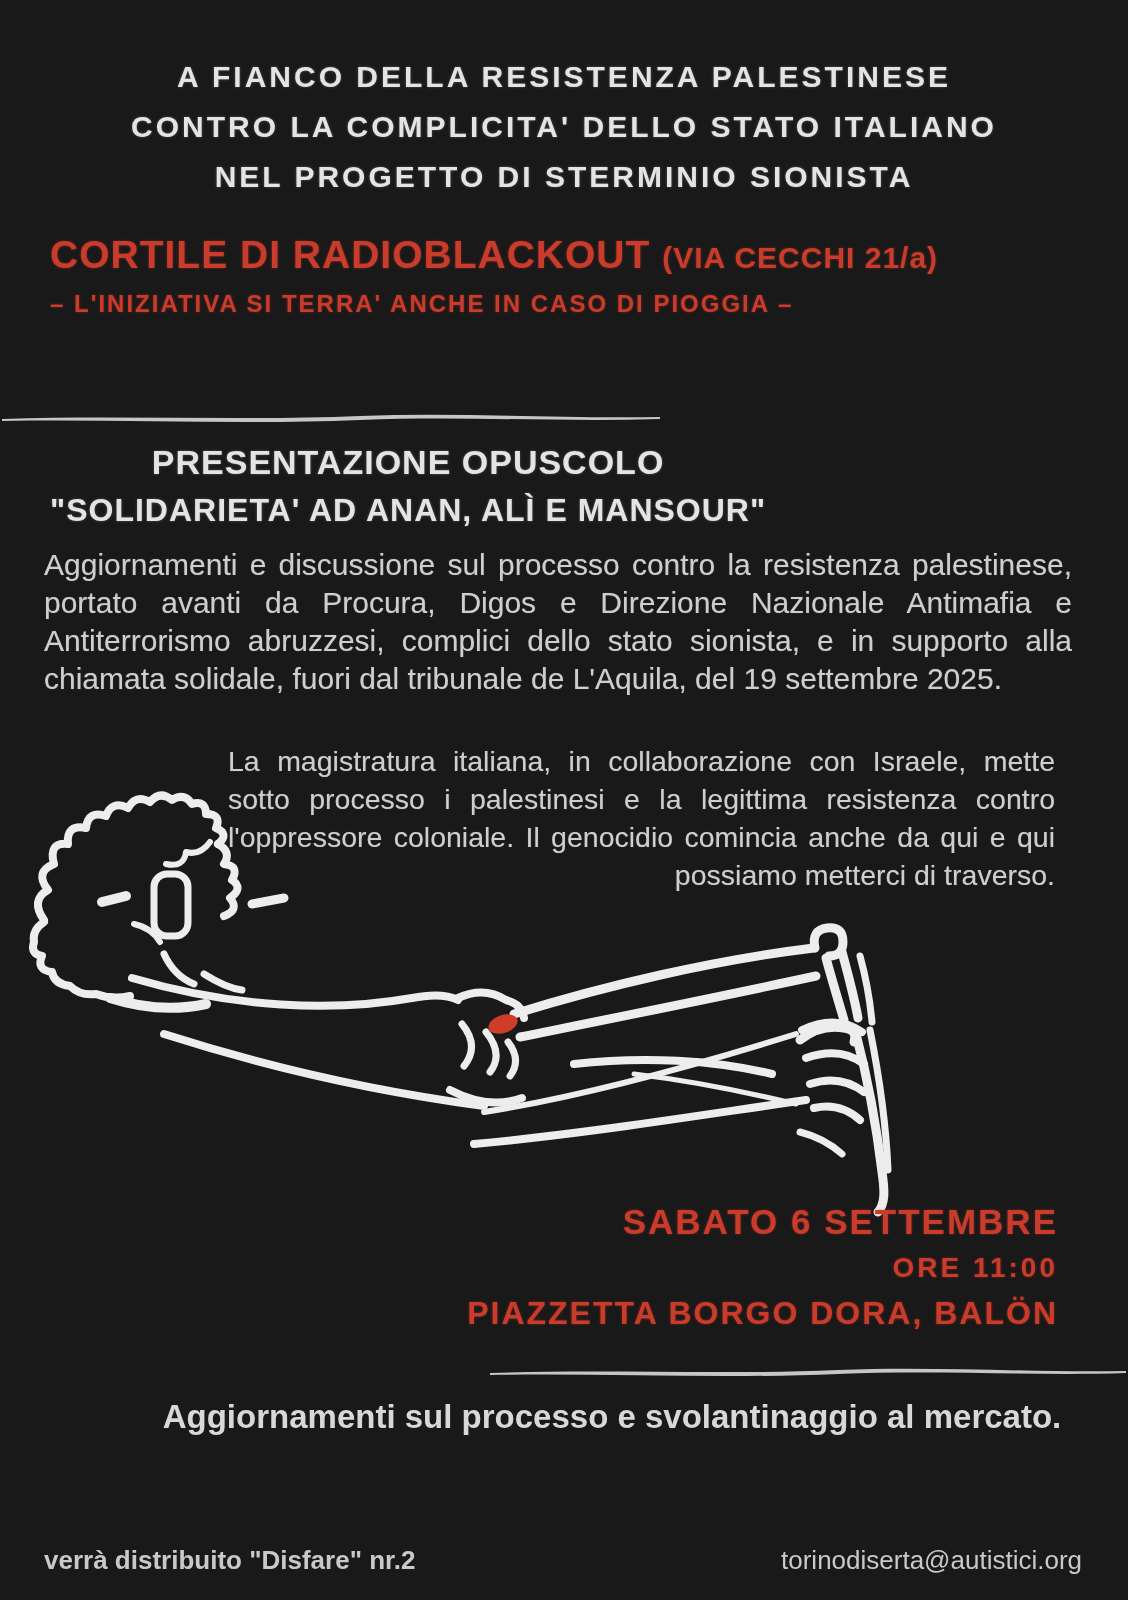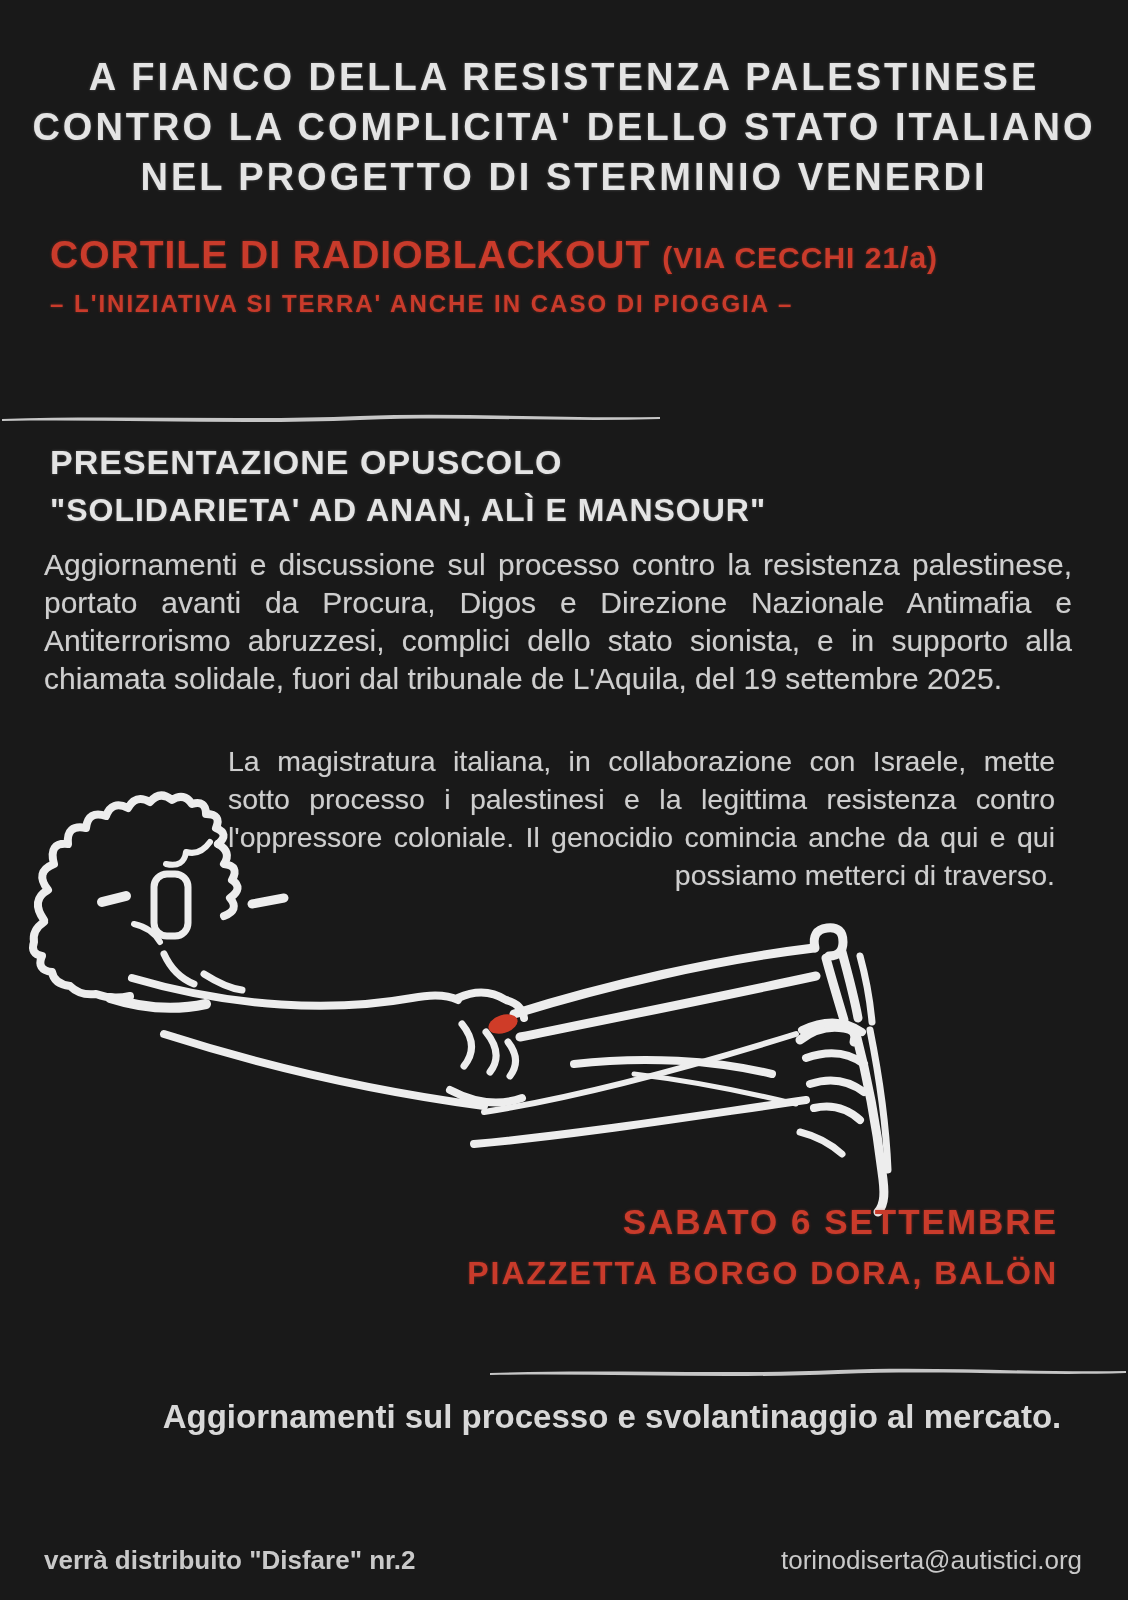--- a/index.html
+++ b/index.html
@@ -14,25 +14,25 @@
   body{
     width:1128px;height:1600px;position:relative;overflow:hidden;
     background:var(--bg);
     font-family:"Liberation Sans",sans-serif;
   }
   .abs{position:absolute;}
   .hand{
     font-weight:bold;
     filter:blur(0.4px);
   }
-  .hand-white{color:#e4e4e4;text-shadow:0 0 3px rgba(235,235,235,.28);}
+  .hand-white{color:#e4e4e4;text-shadow:0 0 3px rgba(235,235,235,.28);text-align:center;}
   .hand-red{color:var(--red);text-shadow:0 0 3px rgba(201,59,43,.45);}
 
   
-  .title{top:52px;left:0;width:100%;text-align:center;font-size:38px;letter-spacing:3px;line-height:50px;white-space:nowrap;}
+  .title{top:52px;left:0;width:100%;text-align:center;font-size:30px;letter-spacing:3px;line-height:50px;white-space:nowrap;}
 
   
   .event1{top:228px;left:50px;text-align:left;}
   .e1-day{font-size:40px;letter-spacing:2px;line-height:52px;}
   .e1-time{font-size:31px;letter-spacing:3px;line-height:40px;}
   .e1-place{font-size:39px;letter-spacing:1px;line-height:54px;white-space:nowrap;}
   .e1-place .detail{font-size:30px;letter-spacing:1px;}
   .e1-note{font-size:24px;letter-spacing:2px;line-height:38px;}
 
   
@@ -63,21 +63,21 @@
   .closing{top:1398px;left:0;width:100%;text-align:center;font-size:33px;font-weight:bold;color:#d8d8d8;margin-left:48px;}
   .footer-left{top:1545px;left:44px;font-size:26px;font-weight:bold;color:#c9c9c9;}
   .footer-right{top:1545px;right:46px;font-size:26px;font-weight:normal;color:#c9c9c9;}
 </style>
 </head>
 <body>
 
 <div class="abs title hand hand-white">
   <div>A FIANCO DELLA RESISTENZA PALESTINESE</div>
   <div>CONTRO LA COMPLICITA' DELLO STATO ITALIANO</div>
-  <div>NEL PROGETTO DI STERMINIO VENERDI</div>
+  <div>NEL PROGETTO DI STERMINIO SIONISTA</div>
 </div>
 
 <div class="abs event1">
   <div class="e1-place hand hand-red">
     <span>CORTILE DI RADIOBLACKOUT</span>
     <span class="detail">(VIA CECCHI 21/a)</span>
   </div>
   <div class="e1-note hand hand-red">– L'INIZIATIVA SI TERRA' ANCHE IN CASO DI PIOGGIA –</div>
 </div>
 
@@ -134,20 +134,21 @@
     <path d="M786,360 q24,6 42,22" stroke-width="7"></path>
     <path d="M560,292 C630,284 700,288 758,302"></path>
     <path d="M460,372 C570,362 680,344 792,328"></path>
     <path d="M620,302 C670,308 724,318 782,332" stroke-width="5"></path>
   </g>
   <ellipse cx="489" cy="252" rx="15" ry="9" transform="rotate(-18 489 252)" fill="#cf3c28" stroke="none"></ellipse>
 </svg>
 
 <div class="abs event2">
   <div class="e2-day hand hand-red">SABATO 6 SETTEMBRE</div>
+  <div class="e2-time hand hand-red">ORE 11:00</div>
   <div class="e2-place hand hand-red">PIAZZETTA BORGO DORA, BALÖN</div>
 </div>
 
 <svg class="abs divider2" width="640" height="12" viewBox="0 0 640 12">
   <path d="M2,7 C120,3 230,9 350,4 C450,0 550,7 638,5 L638,7 C550,10 450,4 350,8 C230,13 120,7 2,9 Z" fill="#c6c6c6" stroke="none"></path>
 </svg>
 
 <div class="abs closing">Aggiornamenti sul processo e svolantinaggio al mercato.</div>
 
 <div class="abs footer-left">verrà distribuito "Disfare" nr.2</div>

